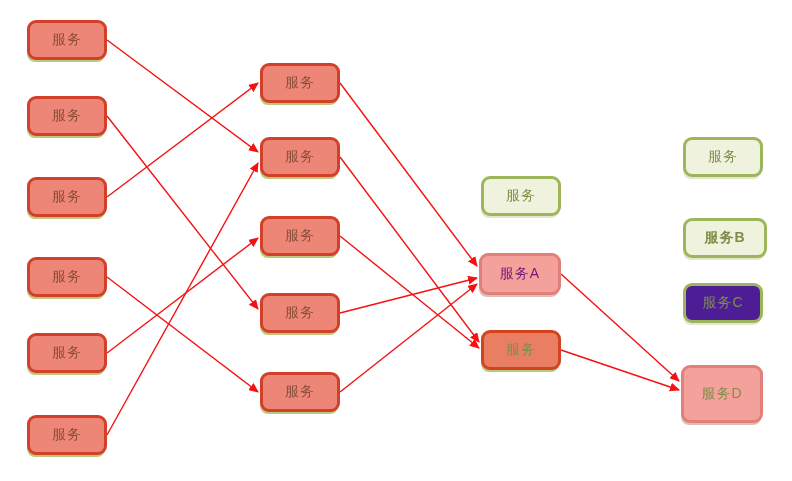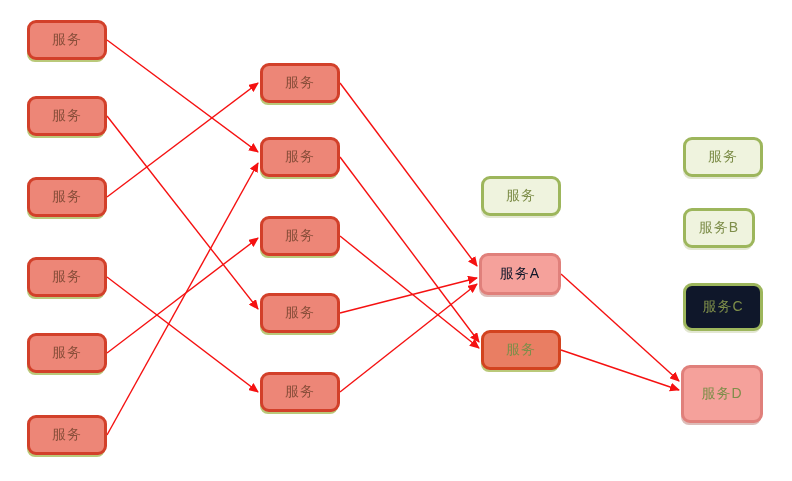--- a/index.html
+++ b/index.html
@@ -57,19 +57,19 @@
     <div class="node" style="left: 27px; top: 177px; width: 80px; height: 40px; background: rgb(237, 134, 119); border-color: rgb(210, 64, 42); color: rgb(138, 79, 59); box-shadow: rgb(186, 201, 122) -1px 3px 0px -1px;">服务</div>
     <div class="node" style="left: 27px; top: 257px; width: 80px; height: 40px; background: rgb(237, 134, 119); border-color: rgb(210, 64, 42); color: rgb(138, 79, 59); box-shadow: rgb(186, 201, 122) -1px 3px 0px -1px;">服务</div>
     <div class="node" style="left: 27px; top: 333px; width: 80px; height: 40px; background: rgb(237, 134, 119); border-color: rgb(210, 64, 42); color: rgb(138, 79, 59); box-shadow: rgb(186, 201, 122) -1px 3px 0px -1px;">服务</div>
     <div class="node" style="left: 27px; top: 415px; width: 80px; height: 40px; background: rgb(237, 134, 119); border-color: rgb(210, 64, 42); color: rgb(138, 79, 59); box-shadow: rgb(186, 201, 122) -1px 3px 0px -1px;">服务</div>
     <div class="node" style="left: 260px; top: 63px; width: 80px; height: 40px; background: rgb(237, 134, 119); border-color: rgb(210, 64, 42); color: rgb(138, 79, 59); box-shadow: rgb(186, 201, 122) -1px 3px 0px -1px;">服务</div>
     <div class="node" style="left: 260px; top: 137px; width: 80px; height: 40px; background: rgb(237, 134, 119); border-color: rgb(210, 64, 42); color: rgb(138, 79, 59); box-shadow: rgb(186, 201, 122) -1px 3px 0px -1px;">服务</div>
     <div class="node" style="left: 260px; top: 216px; width: 80px; height: 40px; background: rgb(237, 134, 119); border-color: rgb(210, 64, 42); color: rgb(138, 79, 59); box-shadow: rgb(186, 201, 122) -1px 3px 0px -1px;">服务</div>
     <div class="node" style="left: 260px; top: 293px; width: 80px; height: 40px; background: rgb(237, 134, 119); border-color: rgb(210, 64, 42); color: rgb(138, 79, 59); box-shadow: rgb(186, 201, 122) -1px 3px 0px -1px;">服务</div>
     <div class="node" style="left: 260px; top: 372px; width: 80px; height: 40px; background: rgb(237, 134, 119); border-color: rgb(210, 64, 42); color: rgb(138, 79, 59); box-shadow: rgb(186, 201, 122) -1px 3px 0px -1px;">服务</div>
     <div class="node" style="left: 481px; top: 176px; width: 80px; height: 40px; background: rgb(239, 243, 222); border-color: rgb(157, 182, 92); color: rgb(126, 142, 74); box-shadow: rgb(227, 231, 210) -1px 3px 0px -1px;">服务</div>
-    <div class="node" style="left: 479px; top: 253px; width: 82px; height: 42px; background: rgb(245, 161, 155); border-color: rgb(224, 128, 123); color: #0f172a; box-shadow: rgb(221, 189, 185) -1px 3px 0px -1px;">服务A</div>
+    <div class="node" style="left: 479px; top: 253px; width: 82px; height: 42px; background: rgb(245, 161, 155); border-color: rgb(224, 128, 123); color: #701a75; box-shadow: rgb(221, 189, 185) -1px 3px 0px -1px;">服务A</div>
     <div class="node" style="left: 481px; top: 330px; width: 80px; height: 40px; background: rgb(233, 126, 99); border-color: rgb(210, 67, 31); color: rgb(126, 142, 74); box-shadow: rgb(186, 201, 122) -1px 3px 0px -1px;">服务</div>
     <div class="node" style="left: 683px; top: 137px; width: 80px; height: 40px; background: rgb(239, 243, 222); border-color: rgb(157, 182, 92); color: rgb(126, 142, 74); box-shadow: rgb(227, 231, 210) -1px 3px 0px -1px;">服务</div>
-    <div class="node" style="left: 683px; top: 208px; width: 72px; height: 40px; background: rgb(239, 243, 222); border-color: rgb(157, 182, 92); color: rgb(126, 142, 74); box-shadow: rgb(227, 231, 210) -1px 3px 0px -1px;">服务B</div>
-    <div class="node" style="left: 683px; top: 283px; width: 80px; height: 48px; background: #0f172a; border-color: rgb(157, 182, 92); color: rgb(126, 142, 74); box-shadow: rgb(227, 231, 210) -1px 3px 0px -1px;">服务C</div>
+    <div class="node" style="left: 683px; top: 218px; width: 84px; height: 40px; background: rgb(239, 243, 222); border-color: rgb(157, 182, 92); color: rgb(126, 142, 74); box-shadow: rgb(227, 231, 210) -1px 3px 0px -1px; font-weight: bold;">服务B</div>
+    <div class="node" style="left: 683px; top: 283px; width: 80px; height: 40px; background: #4c1d95; border-color: rgb(157, 182, 92); color: rgb(126, 142, 74); box-shadow: rgb(227, 231, 210) -1px 3px 0px -1px;">服务C</div>
     <div class="node" style="left: 681px; top: 365px; width: 82px; height: 58px; background: rgb(245, 161, 155); border-color: rgb(224, 128, 123); color: rgb(126, 142, 74); box-shadow: rgb(221, 189, 185) -1px 3px 0px -1px;">服务D</div>
   </div>
 
 </body></html>

